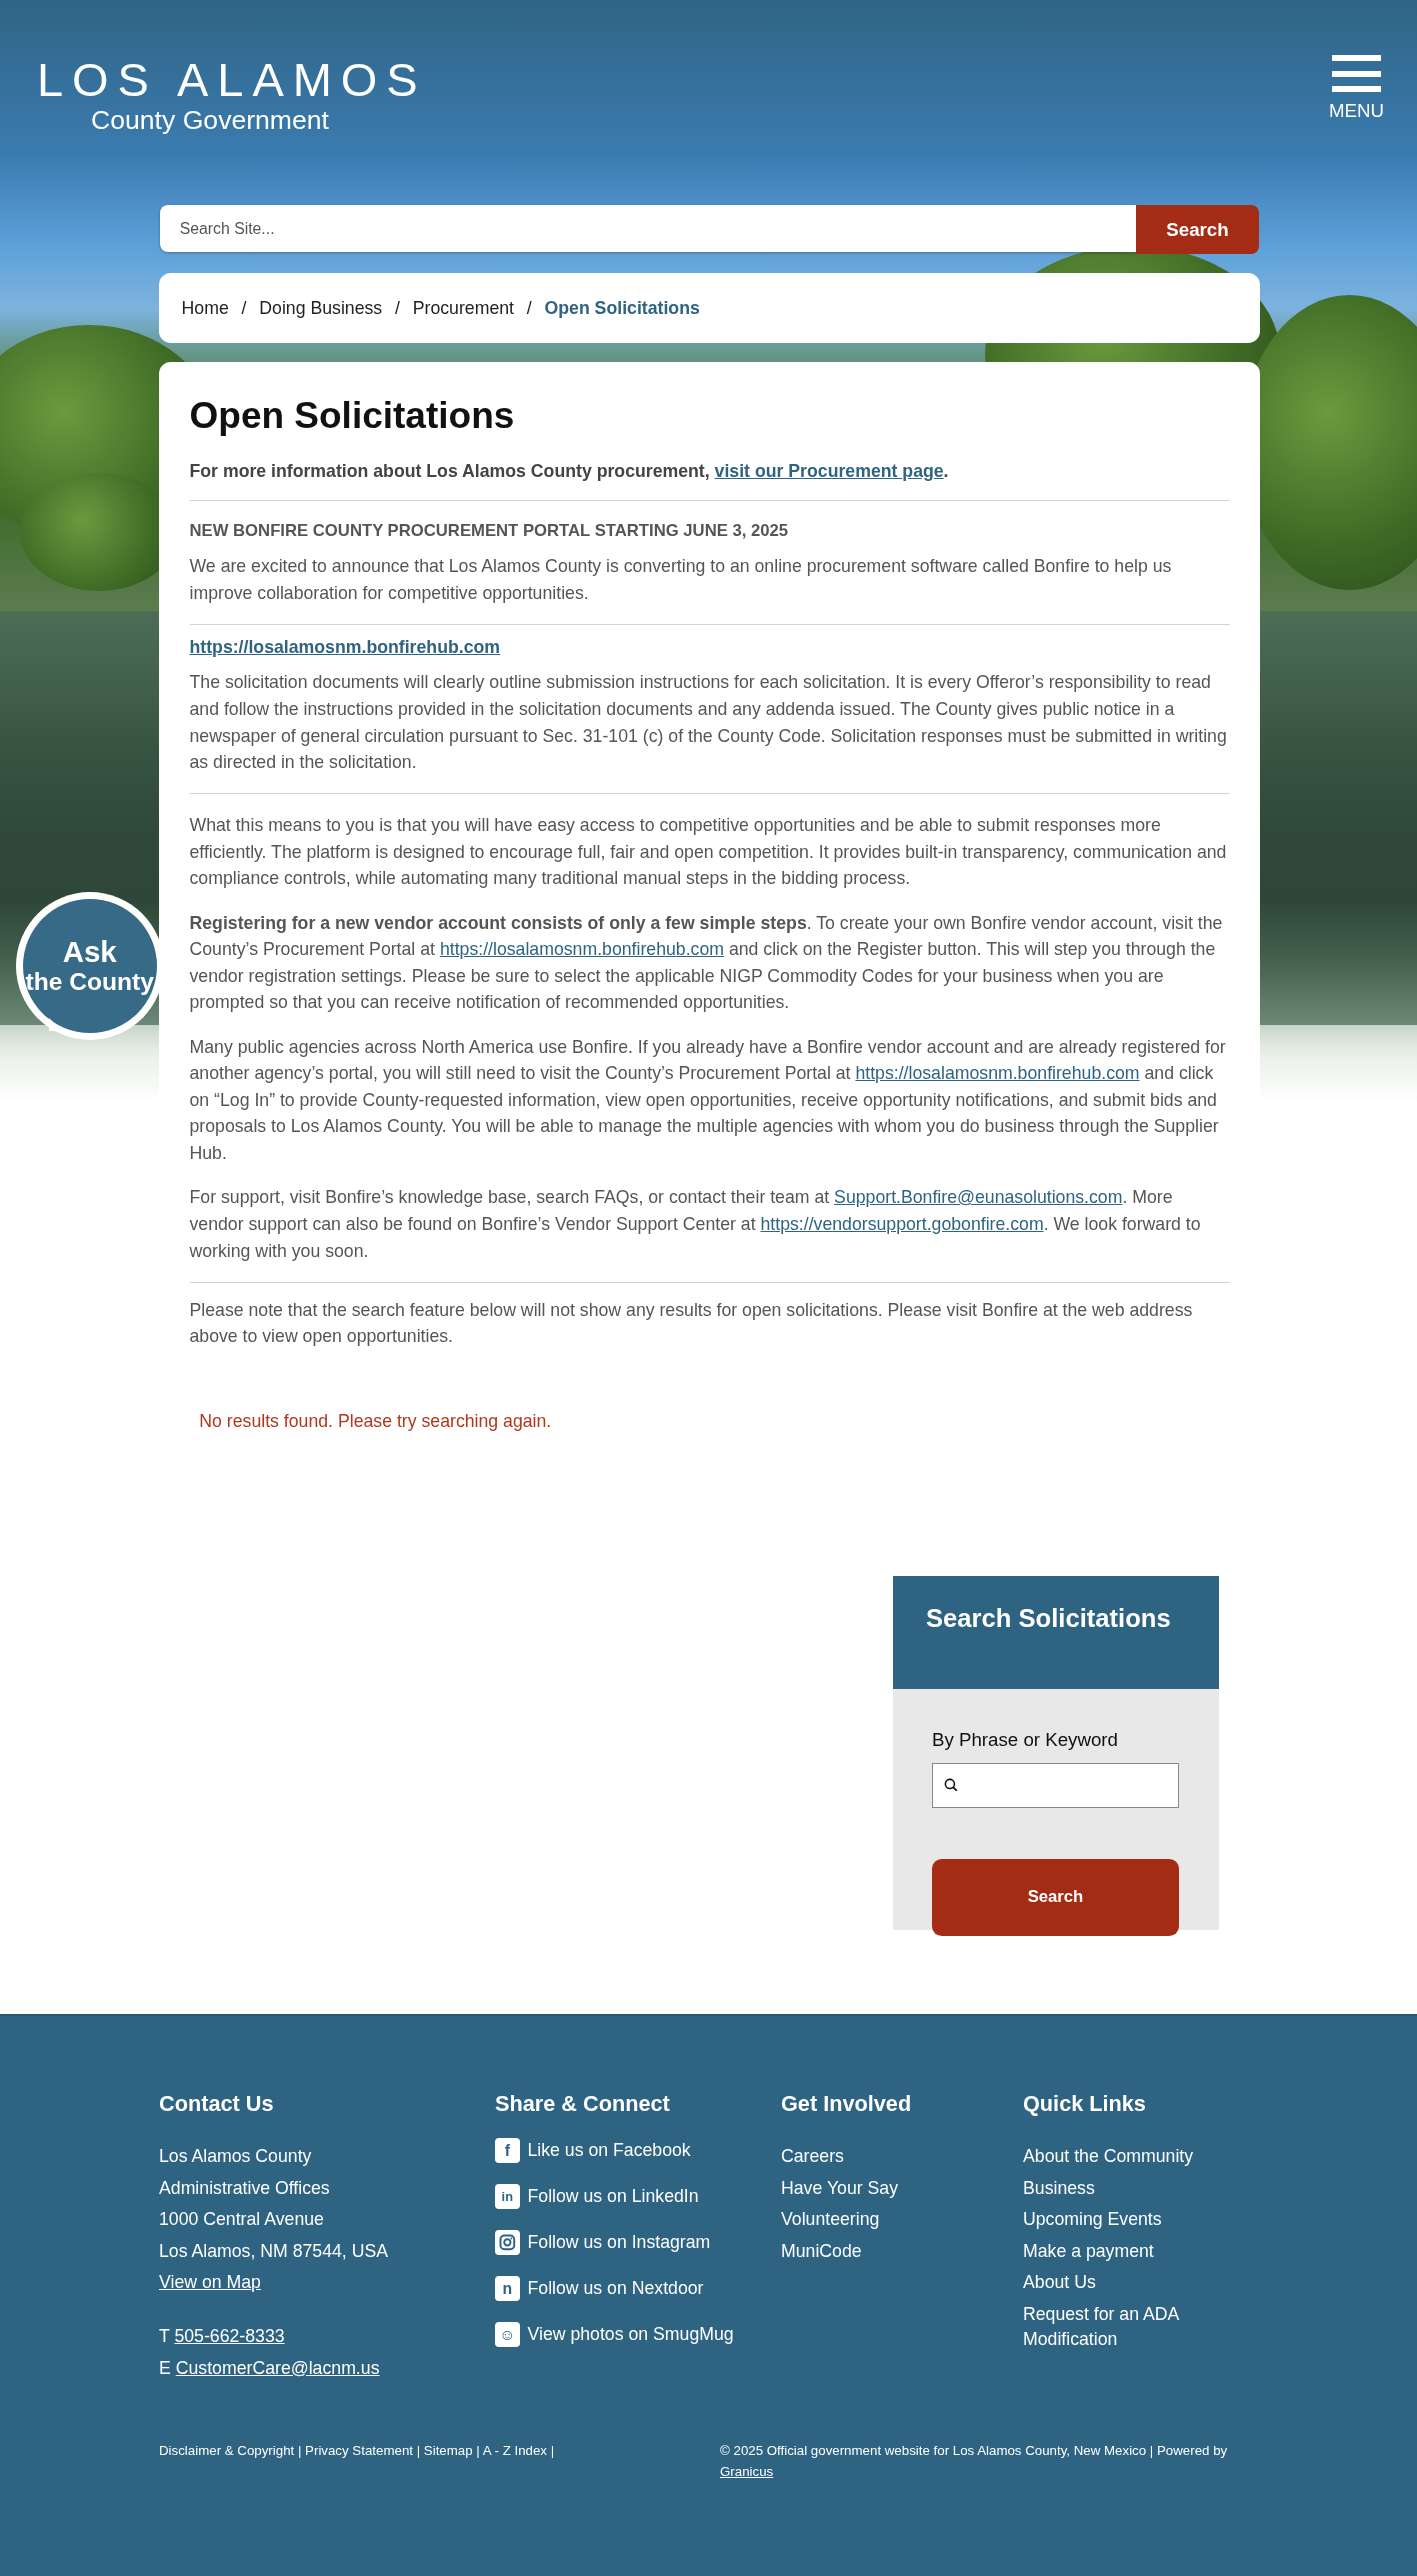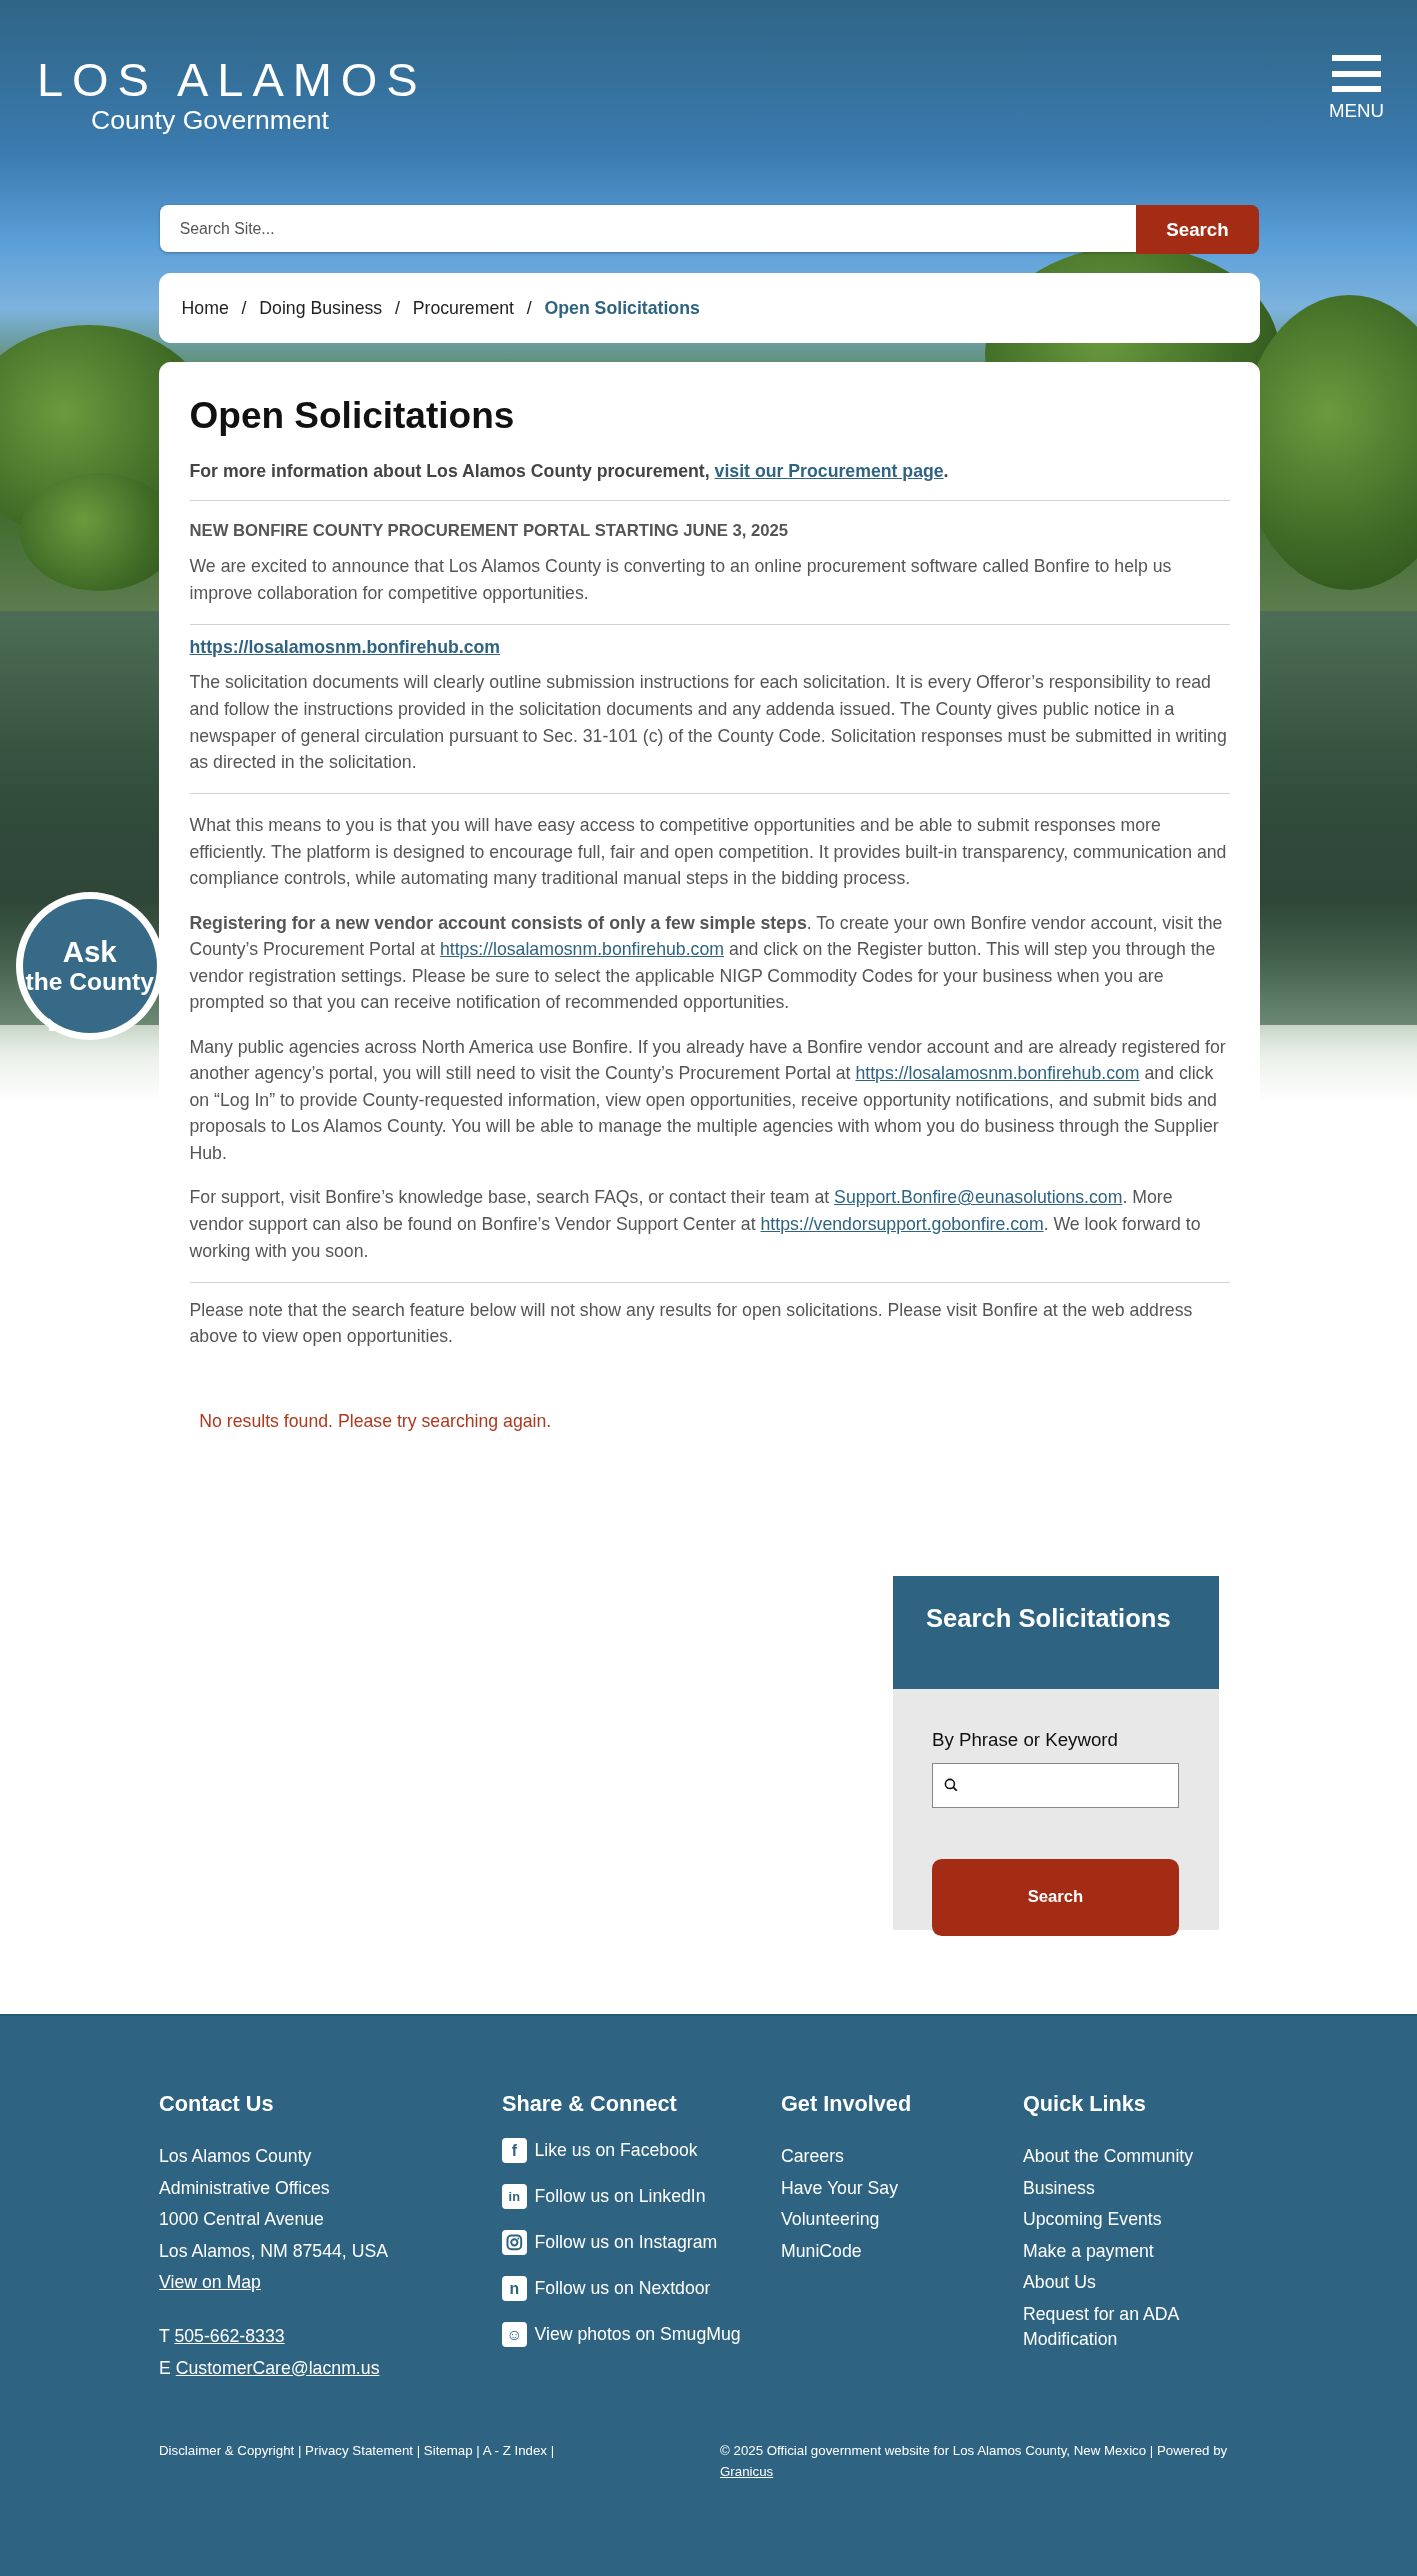--- a/index.html
+++ b/index.html
@@ -163,21 +163,21 @@
     <span class="item">Los Alamos County</span>
     <span class="item">Administrative Offices</span>
     <span class="item">1000 Central Avenue</span>
     <span class="item">Los Alamos, NM 87544, USA</span>
     <a href="#" class="item u">View on Map</a>
     <div style="height:22.6px"></div>
     <span class="item"><span>T</span> <a href="#" class="u">505-662-8333</a></span>
     <span class="item"><span>E</span> <a href="#" class="u">CustomerCare@lacnm.us</a></span>
   </div>
 
-  <div class="fcol social" style="left:495px;margin-left:7px;">
+  <div class="fcol social" style="left:495px;">
     <h3 style="margin-bottom:10.8px">Share &amp; Connect</h3>
     <a href="#" class="row item">
         <span class="ic">f</span>
         <span>Like us on Facebook</span>
       </a>
     <a href="#" class="row item">
         <span class="ic" style="font-size:12.8px">in</span>
         <span>Follow us on LinkedIn</span>
       </a>
     <a href="#" class="row item">

